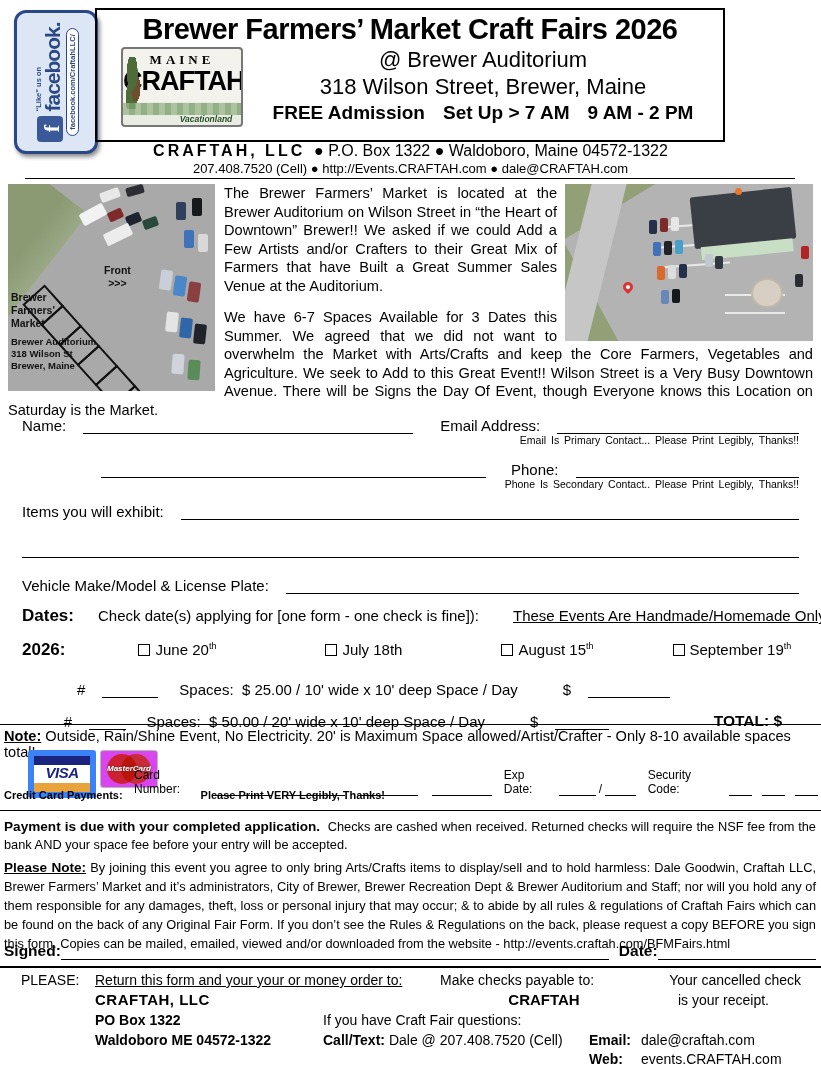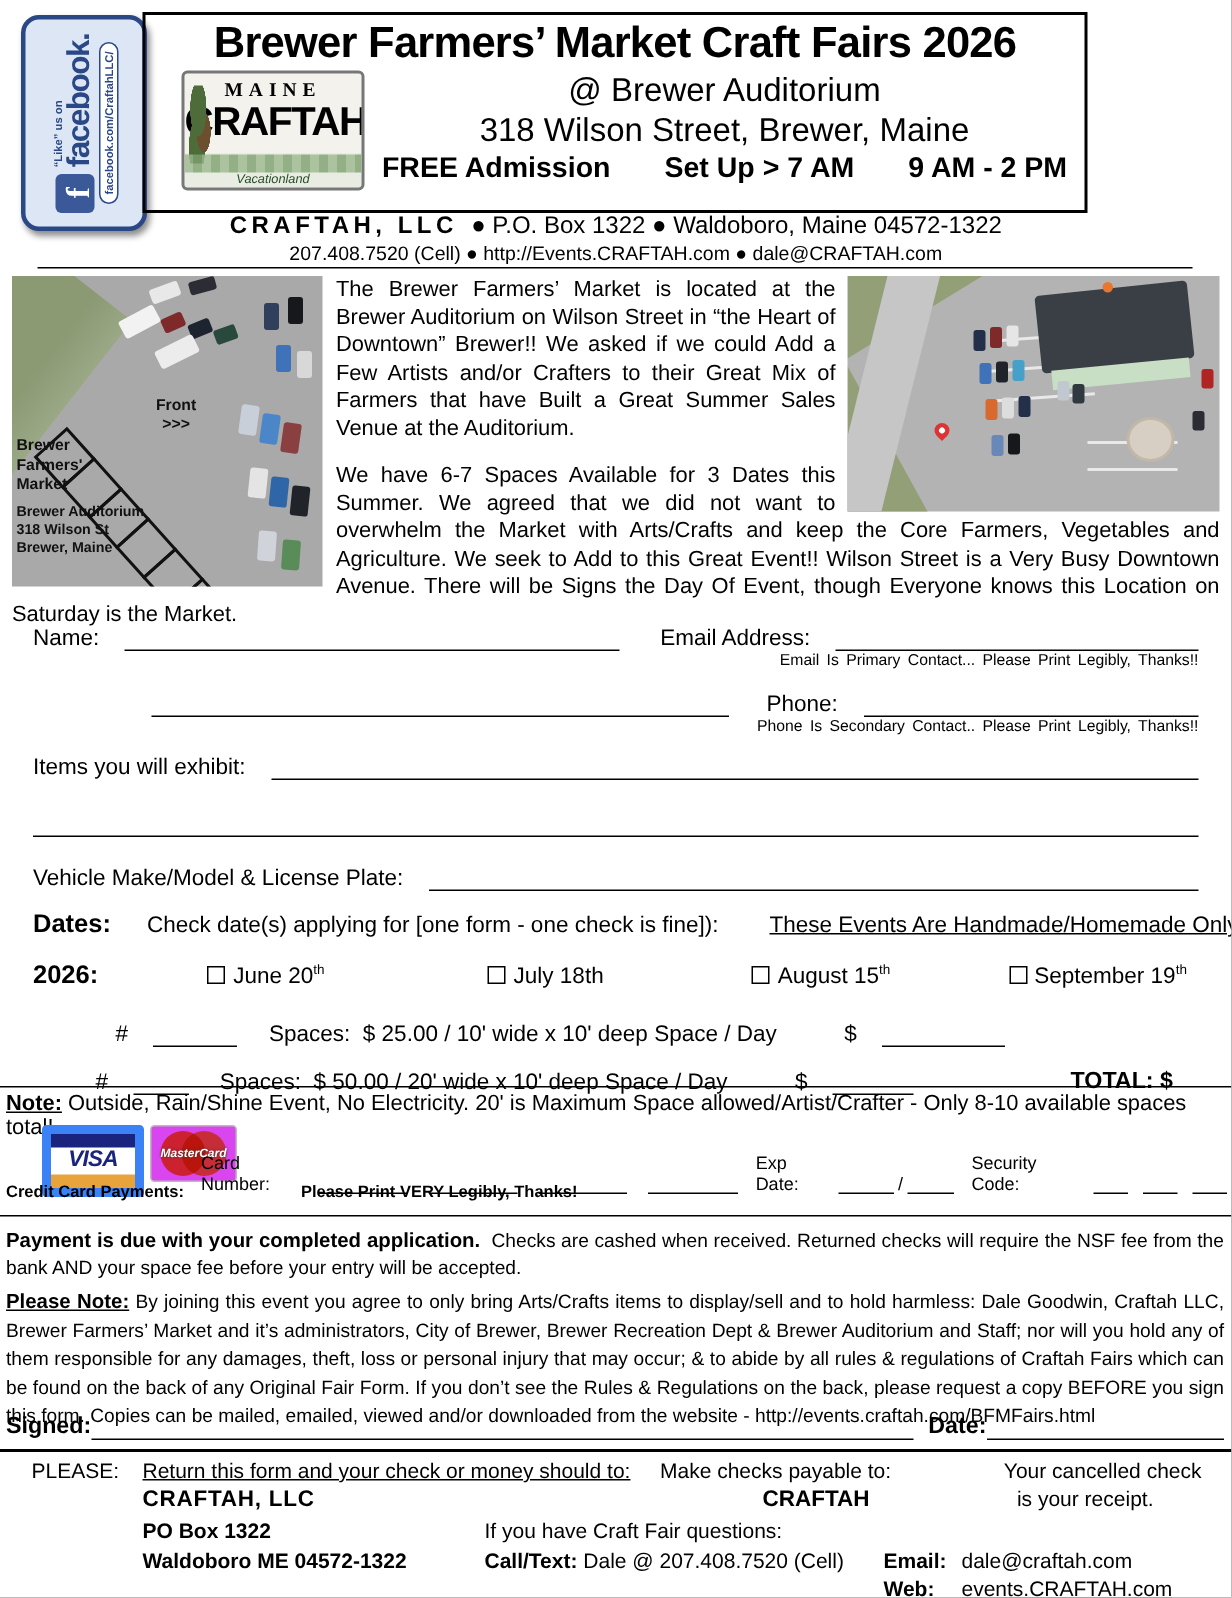--- a/index.html
+++ b/index.html
@@ -40,31 +40,31 @@
   }
   .htitle{font-size:29px; font-weight:bold; text-align:center; letter-spacing:-.5px; margin-top:3px;}
   .hrow{display:flex; margin-top:1px;}
   .plate{
     width:118px; height:76px; margin-left:24px; position:relative;
     background:linear-gradient(#f4f2ec 0 70%,#e8ece2 70% 100%);
     border:2px solid #777; border-radius:4px; overflow:hidden; flex:none;
   }
   .plate-state{font-family:"Liberation Serif",serif; font-weight:bold; font-size:13px; letter-spacing:4px; text-align:center; margin-top:3px;}
   .plate-name{font-weight:bold; font-size:27px; letter-spacing:-1px; text-align:center; line-height:26px; font-stretch:condensed;}
-  .plate-slogan{position:absolute; bottom:1px; width:100%; text-align:center; font-size:8.5px; font-style:italic; color:#274d27; font-weight:normal;}
+  .plate-slogan{position:absolute; bottom:1px; width:100%; text-align:center; font-size:8.5px; font-style:italic; color:#274d27; font-weight:bold;padding-left:24px;}
   .plate-trees{position:absolute; bottom:10px; left:0; width:100%; height:12px;
     background:repeating-linear-gradient(90deg,#9db88f 0 6px,#7ea06f 6px 12px); opacity:.8;}
   .plate-branch{position:absolute; left:2px; top:8px; width:18px; height:52px;
     background:radial-gradient(ellipse at 40% 30%,#4e6b3a 0 35%,transparent 36%),
                radial-gradient(ellipse at 60% 60%,#6b4f2e 0 30%,transparent 31%),
                radial-gradient(ellipse at 35% 80%,#4e6b3a 0 32%,transparent 33%);}
   .hcenter{flex:1; text-align:center;}
   .hvenue{font-size:22px; line-height:26px;}
   .hstreet{font-size:22px; line-height:27px;}
-  .hadmit{display:flex; justify-content:center; gap:36px; font-size:19px; font-weight:bold; margin-top:2px;}
+  .hadmit{display:flex; justify-content:center; gap:18px; font-size:19px; font-weight:bold; margin-top:2px;}
   .horg{position:absolute; left:0; top:142px; width:100%; text-align:center; font-size:16px;}
   .horg b{letter-spacing:3px; font-weight:bold;}
   .hcontact{position:absolute; left:0; top:161px; width:100%; text-align:center; font-size:13px;}
   .hrule{position:absolute; left:25px; top:178px; width:770px; border-top:1.6px solid #000;}
   
   .intro{position:absolute; left:8px; top:184px; width:805px;}
   .map{position:relative; overflow:hidden;}
   .map-left{float:left; width:207px; height:207px; margin-right:9px; background:#a9a9a9;}
   .map-right{float:right; width:248px; height:157px; margin-left:8px; background:#b3b3b3;}
   .ml-road{position:absolute; left:-95px; top:18px; width:150px; height:330px; transform:rotate(38deg); transform-origin:top right;
@@ -350,21 +350,21 @@
     <span class="wline" style="width:548px"></span>
     <span class="bold" style="font-size:15.5px; margin-left:10px">Date:</span>
     <span class="wline" style="flex:1"></span>
   </div>
 
   <hr class="sectline" style="position:absolute; left:0; top:966px; width:821px; border-top-width:2px;">
 
   <div class="footer">
     <div class="frow2" style="align-items:baseline;">
       <span style="margin-left:21px; width:74px">PLEASE:</span>
-      <span class="ul" style="width:345px">Return this form and your check or money should to:</span>
+      <span class="ul" style="width:345px">Return this form and your your or money order to:</span>
       <span style="width:208px">Make checks payable to:</span>
       <span style="flex:1; text-align:right; padding-right:20px">Your cancelled check</span>
     </div>
     <div class="frow2" style="align-items:baseline; margin-top:3px;">
       <span style="width:95px"></span>
       <span class="bold" style="width:345px; font-size:15px; letter-spacing:.5px">CRAFTAH,  LLC</span>
       <span class="bold" style="width:208px; text-align:center; font-size:15px">CRAFTAH</span>
       <span style="flex:1; text-align:right; padding-right:52px">is your receipt.</span>
     </div>
     <div class="frow2" style="align-items:baseline; margin-top:4px;">

